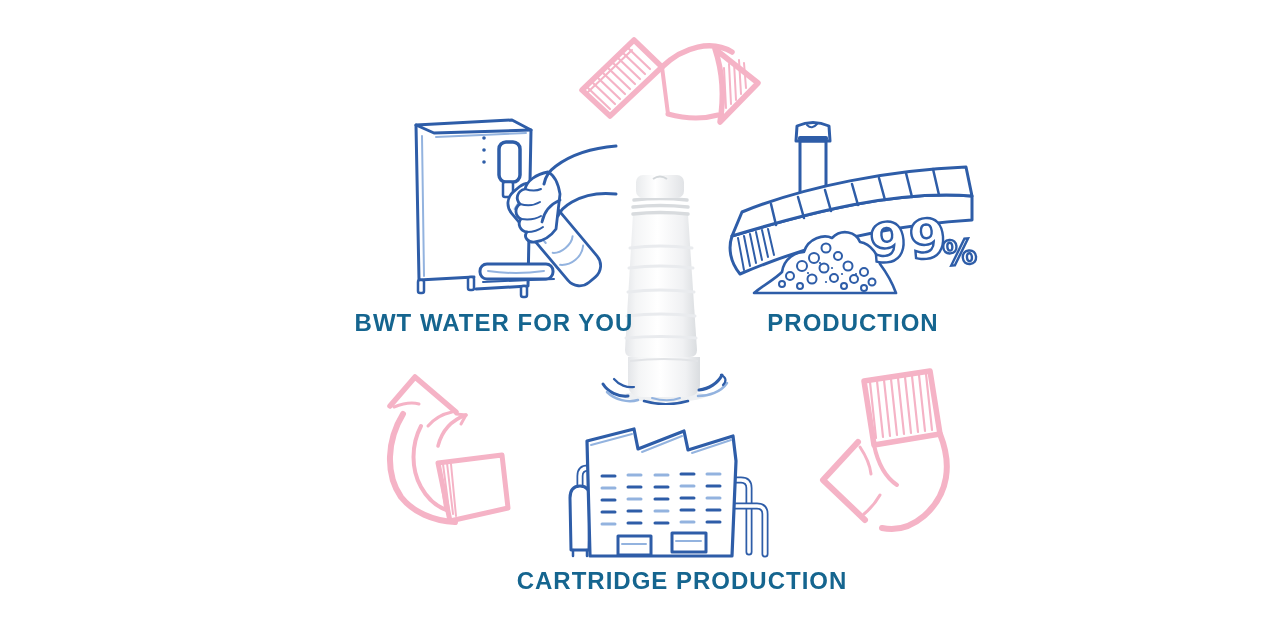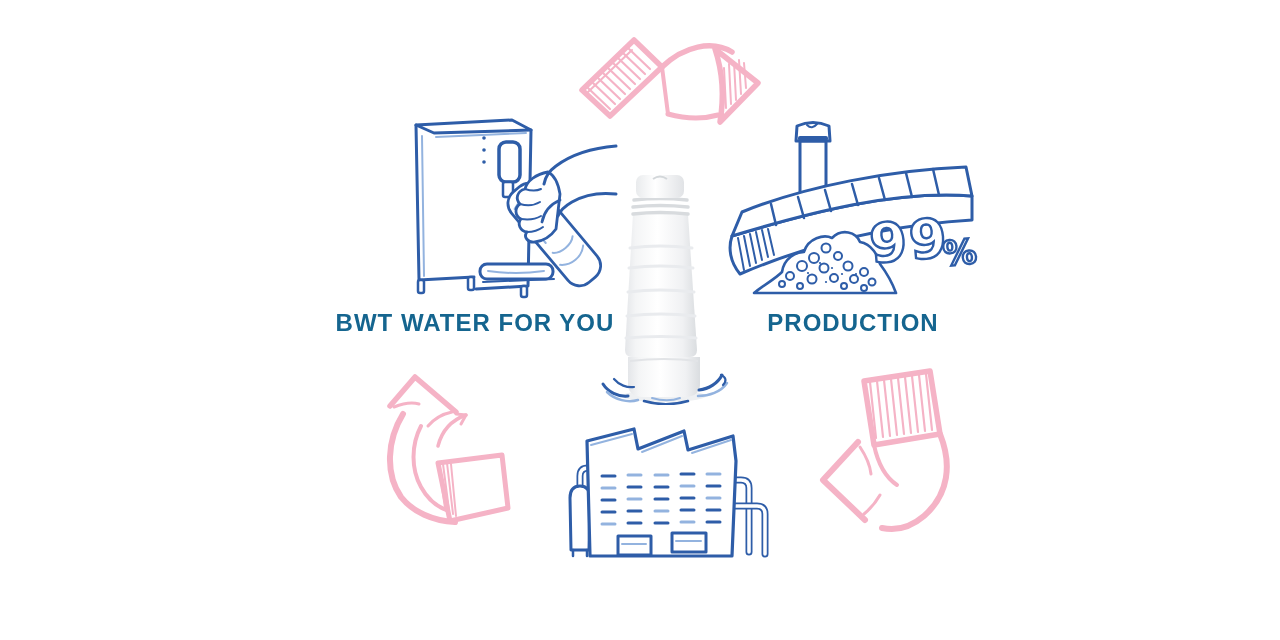--- a/index.html
+++ b/index.html
@@ -292,15 +292,16 @@
       <line class="wd" x1="151" y1="106" x2="164" y2="106"></line>
     </g>
     <g>
       <rect class="sbf" stroke-width="3" x="62" y="120" width="33" height="19"></rect>
       <path class="sl" stroke-width="2" d="M66,128 L90,128"></path>
       <rect class="sbf" stroke-width="3" x="116" y="117" width="34" height="19"></rect>
       <path class="sl" stroke-width="2" d="M120,125 L145,125"></path>
     </g>
   </svg>
 
-  <div class="label" style="left:325px;top:309px;width:300px">BWT WATER FOR YOU</div>
+  <div class="label" style="left:344px;top:309px;width:300px">BWT WATER FOR YOU</div>
   <div class="label" style="left:753px;top:309px;width:200px">PRODUCTION</div>
+  <div class="label" style="left:482px;top:567px;width:400px">CARTRIDGE PRODUCTION</div>
 </div>
 
 </body></html>

